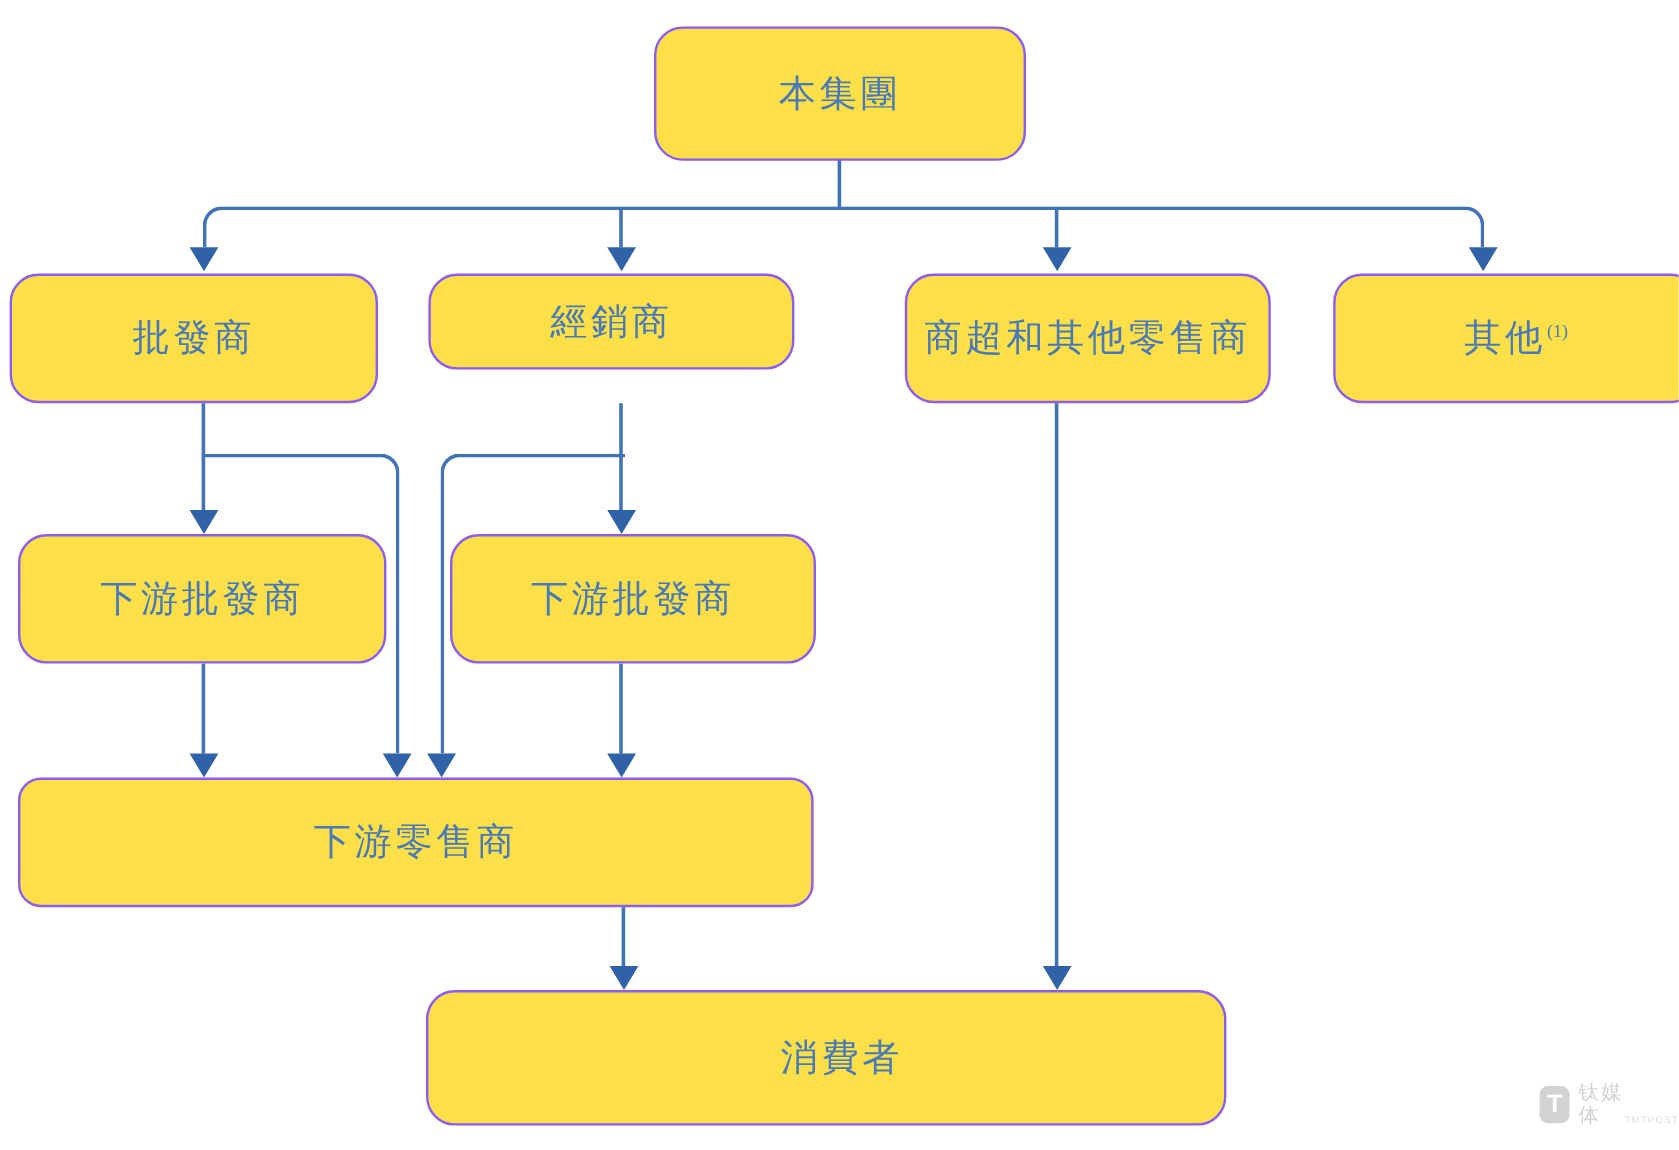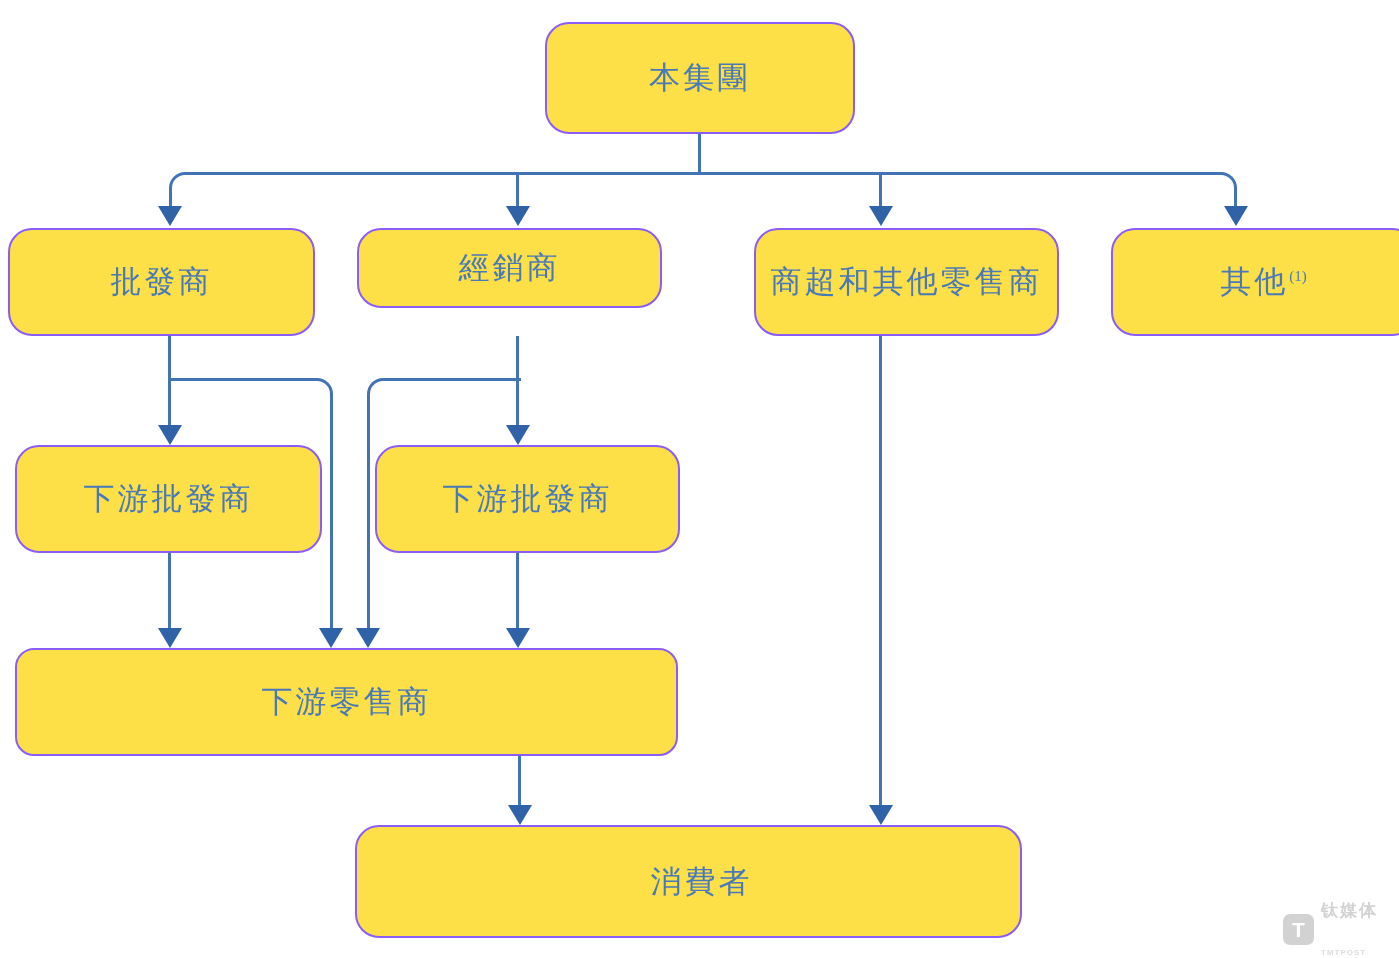--- a/index.html
+++ b/index.html
@@ -83,21 +83,21 @@
     display:flex;align-items:center;gap:7px;
     z-index:4;
   }
   .wm-logo{
     width:31px;height:31px;border-radius:7px;
     background:#d2d2d2;
     display:flex;align-items:center;justify-content:center;
     color:#ffffff;font-family:"Liberation Sans",sans-serif;
     font-weight:bold;font-size:21px;
   }
-  .wm-text{display:flex;flex-direction:column;line-height:1.1;font-weight:bold;}
+  .wm-text{display:flex;flex-direction:row;line-height:1.1;}
   .wm-name{color:#d2d2d2;font-size:17px;letter-spacing:2px;font-family:"Liberation Sans",sans-serif;}
   .wm-sub{color:#dedede;font-size:8px;letter-spacing:1px;font-family:"Liberation Sans",sans-serif;margin-top:28px;}
 </style>
 </head>
 <body>
 
 <div id="canvas">
 
   <div class="node" id="n-group">
     <span>本集團</span>

